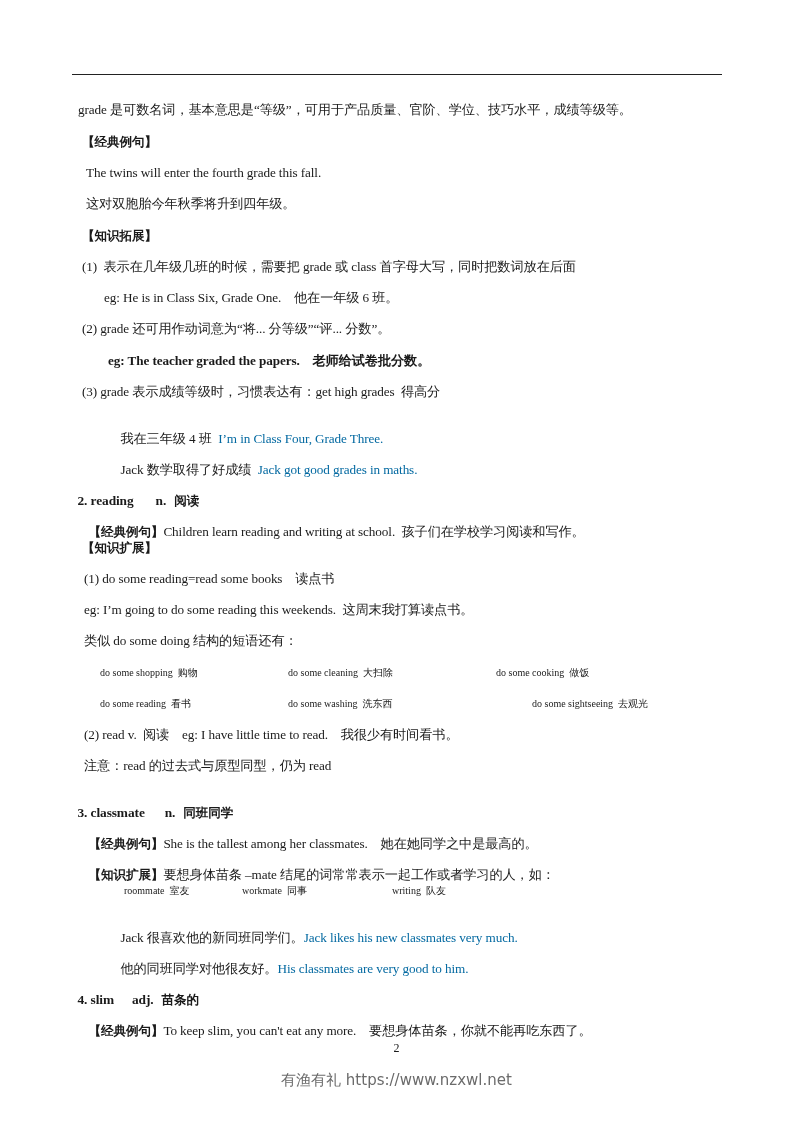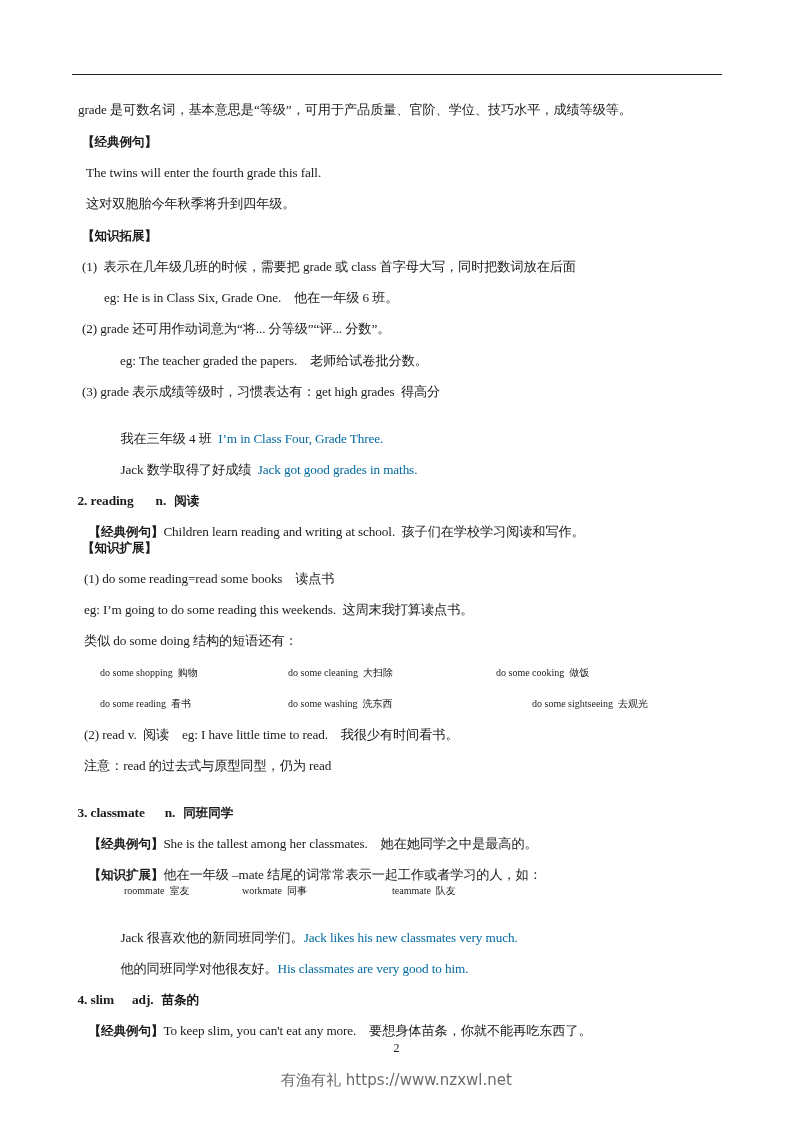--- a/index.html
+++ b/index.html
@@ -29,21 +29,21 @@
 <div class="rule"></div>
 
 <div class="line" style="left:78px; top:102px;">grade 是可数名词，基本意思是“等级”，可用于产品质量、官阶、学位、技巧水平，成绩等级等。</div>
 <div class="line cjkb" style="left:82px; top:134px;">【经典例句】</div>
 <div class="line" style="left:86px; top:165px;">The twins will enter the fourth grade this fall.</div>
 <div class="line" style="left:86px; top:196px;">这对双胞胎今年秋季将升到四年级。</div>
 <div class="line cjkb" style="left:82px; top:228px;">【知识拓展】</div>
 <div class="line" style="left:82px; top:259px;">(1)  表示在几年级几班的时候，需要把 grade 或 class 首字母大写，同时把数词放在后面</div>
 <div class="line" style="left:104px; top:290px;">eg: He is in Class Six, Grade One.    他在一年级 6 班。</div>
 <div class="line" style="left:82px; top:321px;">(2) grade 还可用作动词意为“将... 分等级”“评... 分数”。</div>
-<div class="line" style="left:120px; top:353px;">eg: The teacher graded the papers.    老师给试卷批分数。</div>
+<div class="line" style="left:108px; top:353px;font-weight:bold;">eg: The teacher graded the papers.    老师给试卷批分数。</div>
 <div class="line" style="left:82px; top:384px;">(3) grade 表示成绩等级时，习惯表达有：get high grades  得高分</div>
 <div class="line" style="left:114px; top:415px;">
   <span>我在三年级 4 班  </span><span class="red">I’m in Class Four, Grade Three.</span>
 </div>
 <div class="line" style="left:114px; top:446px;">
   <span>Jack 数学取得了好成绩  </span><span class="red">Jack got good grades in maths.</span>
 </div>
 
 <div class="line head" style="left:71px; top:477px;">
   <span>2. reading</span><span style="display:inline-block;width:22px;"></span><span>n.</span><span style="display:inline-block;width:8px;"></span><span class="cjkb">阅读</span>
@@ -66,25 +66,25 @@
 <div class="line" style="left:84px; top:727px;">(2) read v.  阅读    eg: I have little time to read.    我很少有时间看书。</div>
 <div class="line" style="left:84px; top:758px;">注意：read 的过去式与原型同型，仍为 read</div>
 
 <div class="line head" style="left:71px; top:789px;">
   <span>3. classmate</span><span style="display:inline-block;width:20px;"></span><span>n.</span><span style="display:inline-block;width:8px;"></span><span class="cjkb">同班同学</span>
 </div>
 <div class="line" style="left:82px; top:820px;">
   <span class="cjkb">【经典例句】</span><span>She is the tallest among her classmates.    她在她同学之中是最高的。</span>
 </div>
 <div class="line" style="left:82px; top:851px;">
-  <span class="cjkb">【知识扩展】</span><span>他在一年级 –mate 结尾的词常常表示一起工作或者学习的人，如：</span>
+  <span class="cjkb">【知识扩展】</span><span>要想身体苗条 –mate 结尾的词常常表示一起工作或者学习的人，如：</span>
 </div>
 <div class="col" style="left:100px; top:883px;margin-left:24px;">roommate  室友</div>
 <div class="col" style="left:242px; top:883px;">workmate  同事</div>
-<div class="col" style="left:392px; top:883px;">teammate  队友</div>
+<div class="col" style="left:392px; top:883px;">writing  队友</div>
 <div class="line" style="left:114px; top:914px;">
   <span>Jack 很喜欢他的新同班同学们。</span><span class="red">Jack likes his new classmates very much.</span>
 </div>
 <div class="line" style="left:114px; top:945px;">
   <span>他的同班同学对他很友好。</span><span class="red">His classmates are very good to him.</span>
 </div>
 
 <div class="line head" style="left:71px; top:976px;">
   <span>4. slim</span><span style="display:inline-block;width:18px;"></span><span>adj.</span><span style="display:inline-block;width:8px;"></span><span class="cjkb">苗条的</span>
 </div>

